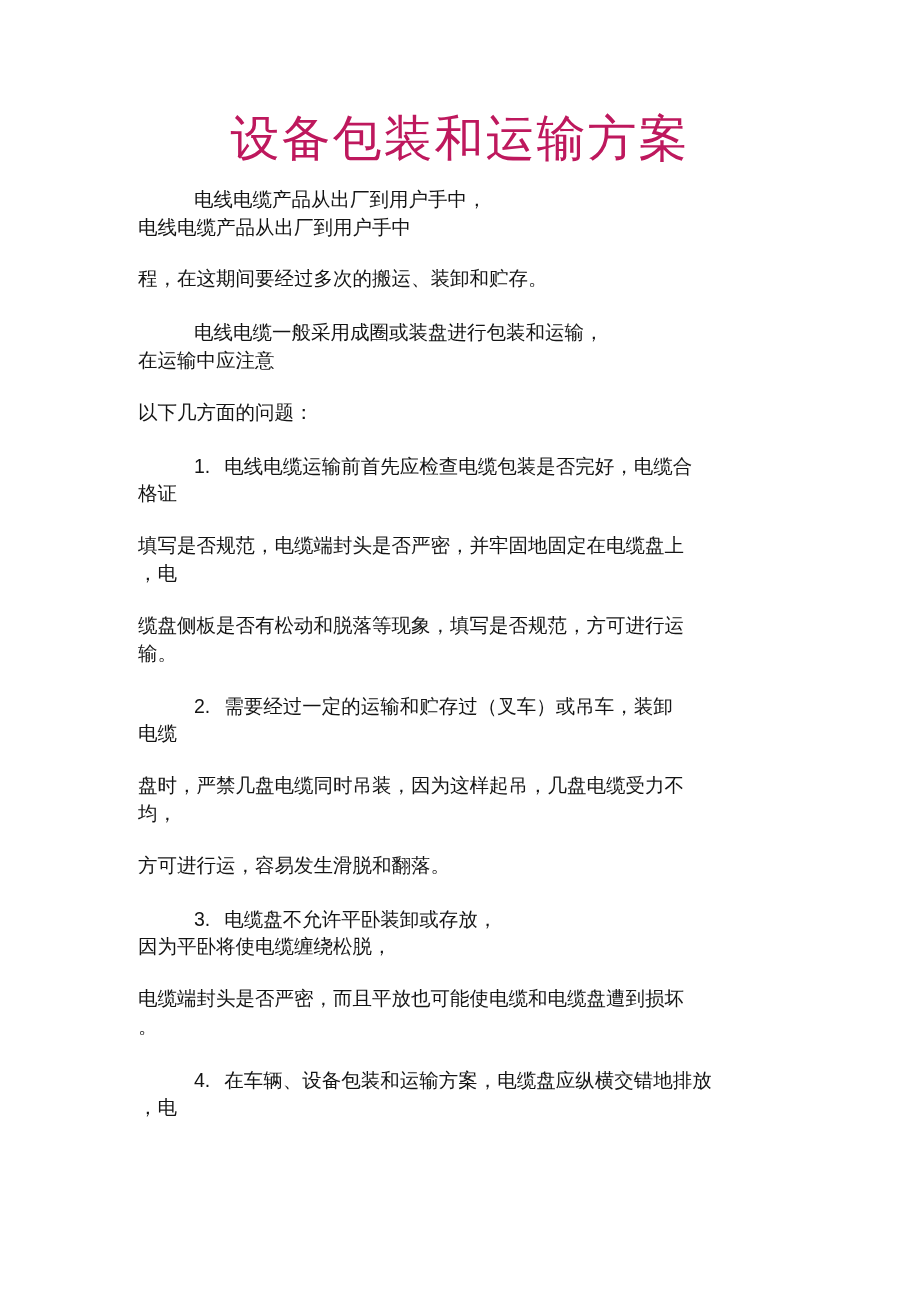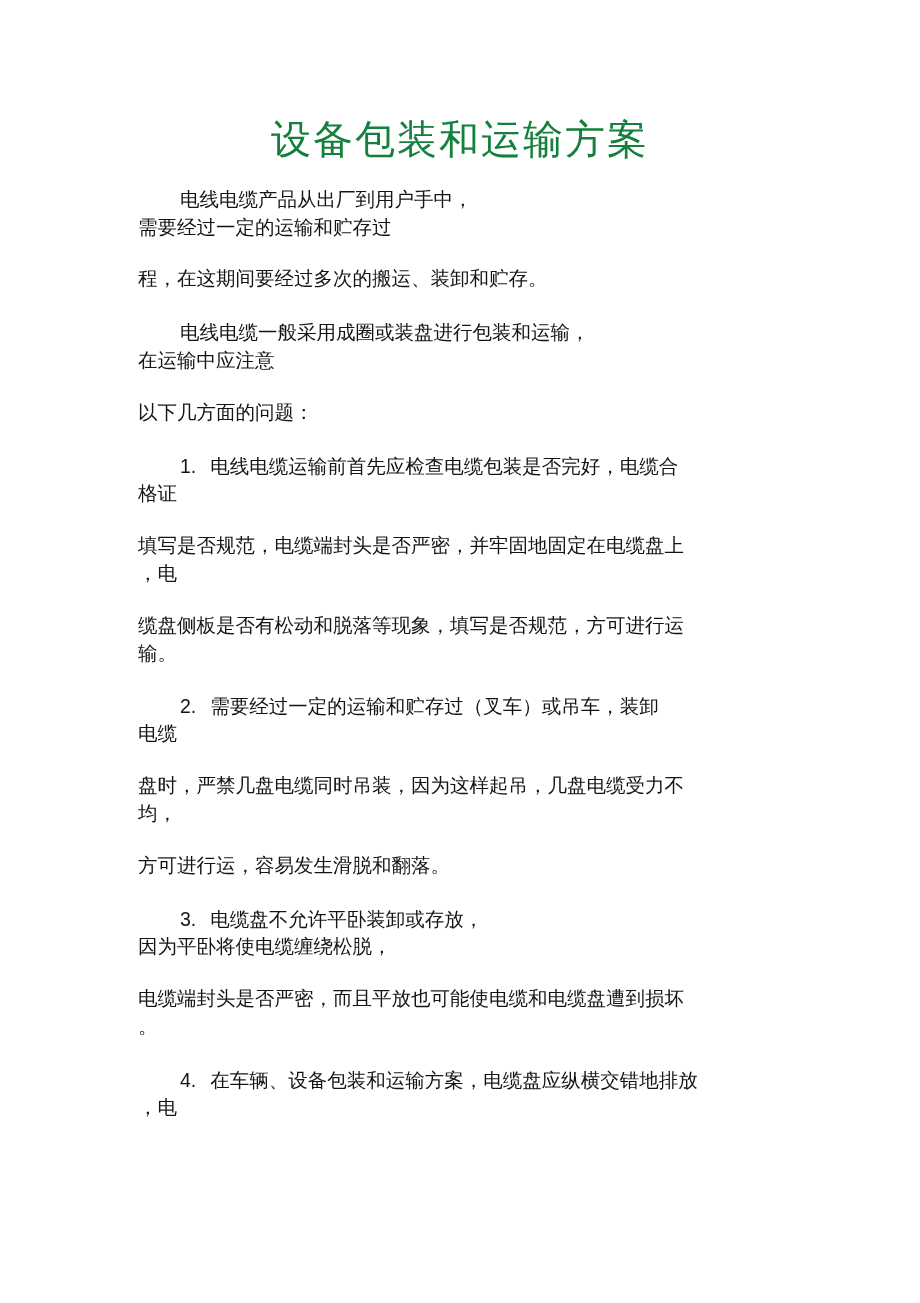--- a/index.html
+++ b/index.html
@@ -1,31 +1,31 @@
 <!DOCTYPE html>
 <html><head>
   <meta charset="utf-8">
   <style>
     html, body { margin: 0; padding: 0; background: #ffffff; }
     body { width: 920px; height: 1303px; position: relative; overflow: hidden;
            font-family: "DejaVu Serif", "Liberation Serif", serif; color: #111; }
     .title { position: absolute; left: 0; width: 920px; top: 116px; text-align: center;
-             font-size: 40px; letter-spacing: 2px; line-height: 46px; color: #15803d; }
+             font-size: 49px; letter-spacing: 2px; line-height: 46px; color: #be185d; }
     .line { position: absolute; left: 138px; font-size: 19.5px; line-height: 26px;
             white-space: nowrap; color: #141414; }
-    .indent { left: 180px; }
+    .indent { left: 194px; }
     .num { font-family: "Liberation Sans", "DejaVu Sans", sans-serif; margin-right: 14px; }
   </style>
 </head>
 <body>
 
 <div class="title">设备包装和运输方案</div>
 
 <div class="line indent" style="top:187px">电线电缆产品从出厂到用户手中，</div>
-<div class="line" style="top:215px">需要经过一定的运输和贮存过</div>
+<div class="line" style="top:215px">电线电缆产品从出厂到用户手中</div>
 <div class="line" style="top:266px">程，在这期间要经过多次的搬运、装卸和贮存。</div>
 <div class="line indent" style="top:320px">电线电缆一般采用成圈或装盘进行包装和运输，</div>
 <div class="line" style="top:348px">在运输中应注意</div>
 <div class="line" style="top:400px">以下几方面的问题：</div>
 
 <div class="line indent" style="top:453px">
   <span class="num">1.</span><span>电线电缆运输前首先应检查电缆包装是否完好，电缆合</span>
 </div>
 <div class="line" style="top:481px">格证</div>
 <div class="line" style="top:533px">填写是否规范，电缆端封头是否严密，并牢固地固定在电缆盘上</div>

